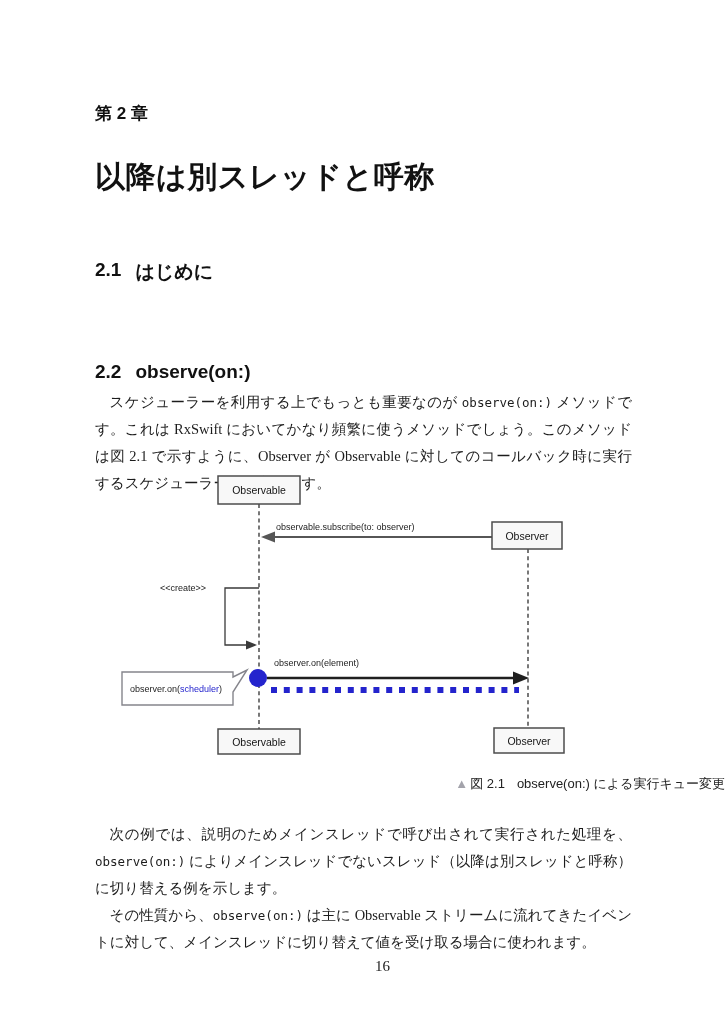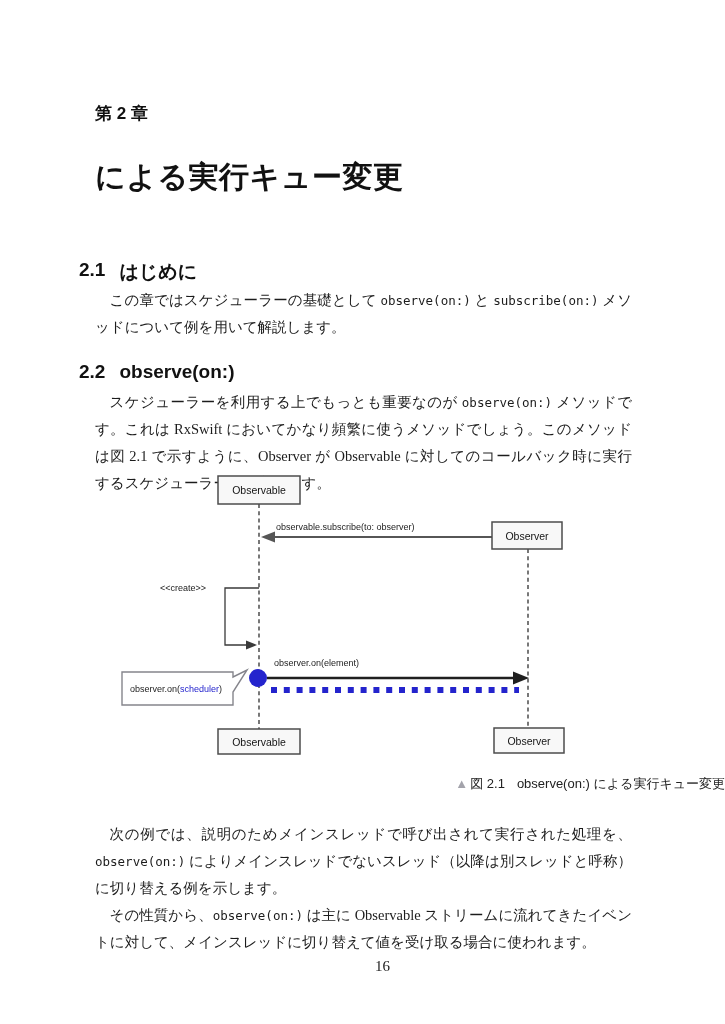--- a/index.html
+++ b/index.html
@@ -11,21 +11,21 @@
     position:absolute; left:95px; top:102px;
     font-family:"Liberation Sans","DejaVu Sans",sans-serif;
     font-weight:bold; font-size:17px; color:#111;
   }
   .doc-title {
     position:absolute; left:95px; top:157px; margin:0;
     font-family:"Liberation Sans","DejaVu Sans",sans-serif;
     font-weight:bold; font-size:30px; letter-spacing:0.5px; color:#111;
   }
   .section {
-    position:absolute; left:79px; margin:0;
+    position:absolute; left:95px; margin:0;
     font-family:"Liberation Sans","DejaVu Sans",sans-serif;
     font-weight:bold; font-size:19px; color:#111;
     display:flex; gap:14px;
   }
   .sec-21 { top:259px; }
   .sec-22 { top:361px; }
   .body-text {
     font-family:"Liberation Serif","DejaVu Serif",serif;
     font-size:14.5px; line-height:27px; color:#1c1c1c;
     text-align:justify; text-indent:1em; margin:0;
@@ -70,28 +70,27 @@
     font-size:10.5px; fill:#141414;
   }
 </style>
 </head>
 <body>
 
 <div class="page">
 
   <div class="chapter-label">第 2 章</div>
 
-  <h1 class="doc-title">による実行キュー変更</h1>
+  <h1 class="doc-title">以降は別スレッドと呼称</h1>
 
   <h2 class="section sec-21">
     <span>2.1</span>
     <span>はじめに</span>
   </h2>
 
-  <p class="body-text p1"><span>この章ではスケジューラーの基礎として </span><span class="code">observe(on:)</span><span> と </span><span class="code">subscribe(on:)</span><span> メソッドについて例を用いて解説します。</span></p>
 
   <h2 class="section sec-22">
     <span>2.2</span>
     <span>observe(on:)</span>
   </h2>
 
   <p class="body-text p2"><span>スケジューラーを利用する上でもっとも重要なのが </span><span class="code">observe(on:)</span><span> メソッドです。これは RxSwift においてかなり頻繁に使うメソッドでしょう。このメソッドは図 2.1 で示すように、Observer が Observable に対してのコールバック時に実行するスケジューラーを指定します。</span></p>
 
   <svg class="diagram" width="725" height="300" viewBox="0 0 725 300" xmlns="http://www.w3.org/2000/svg">
 

